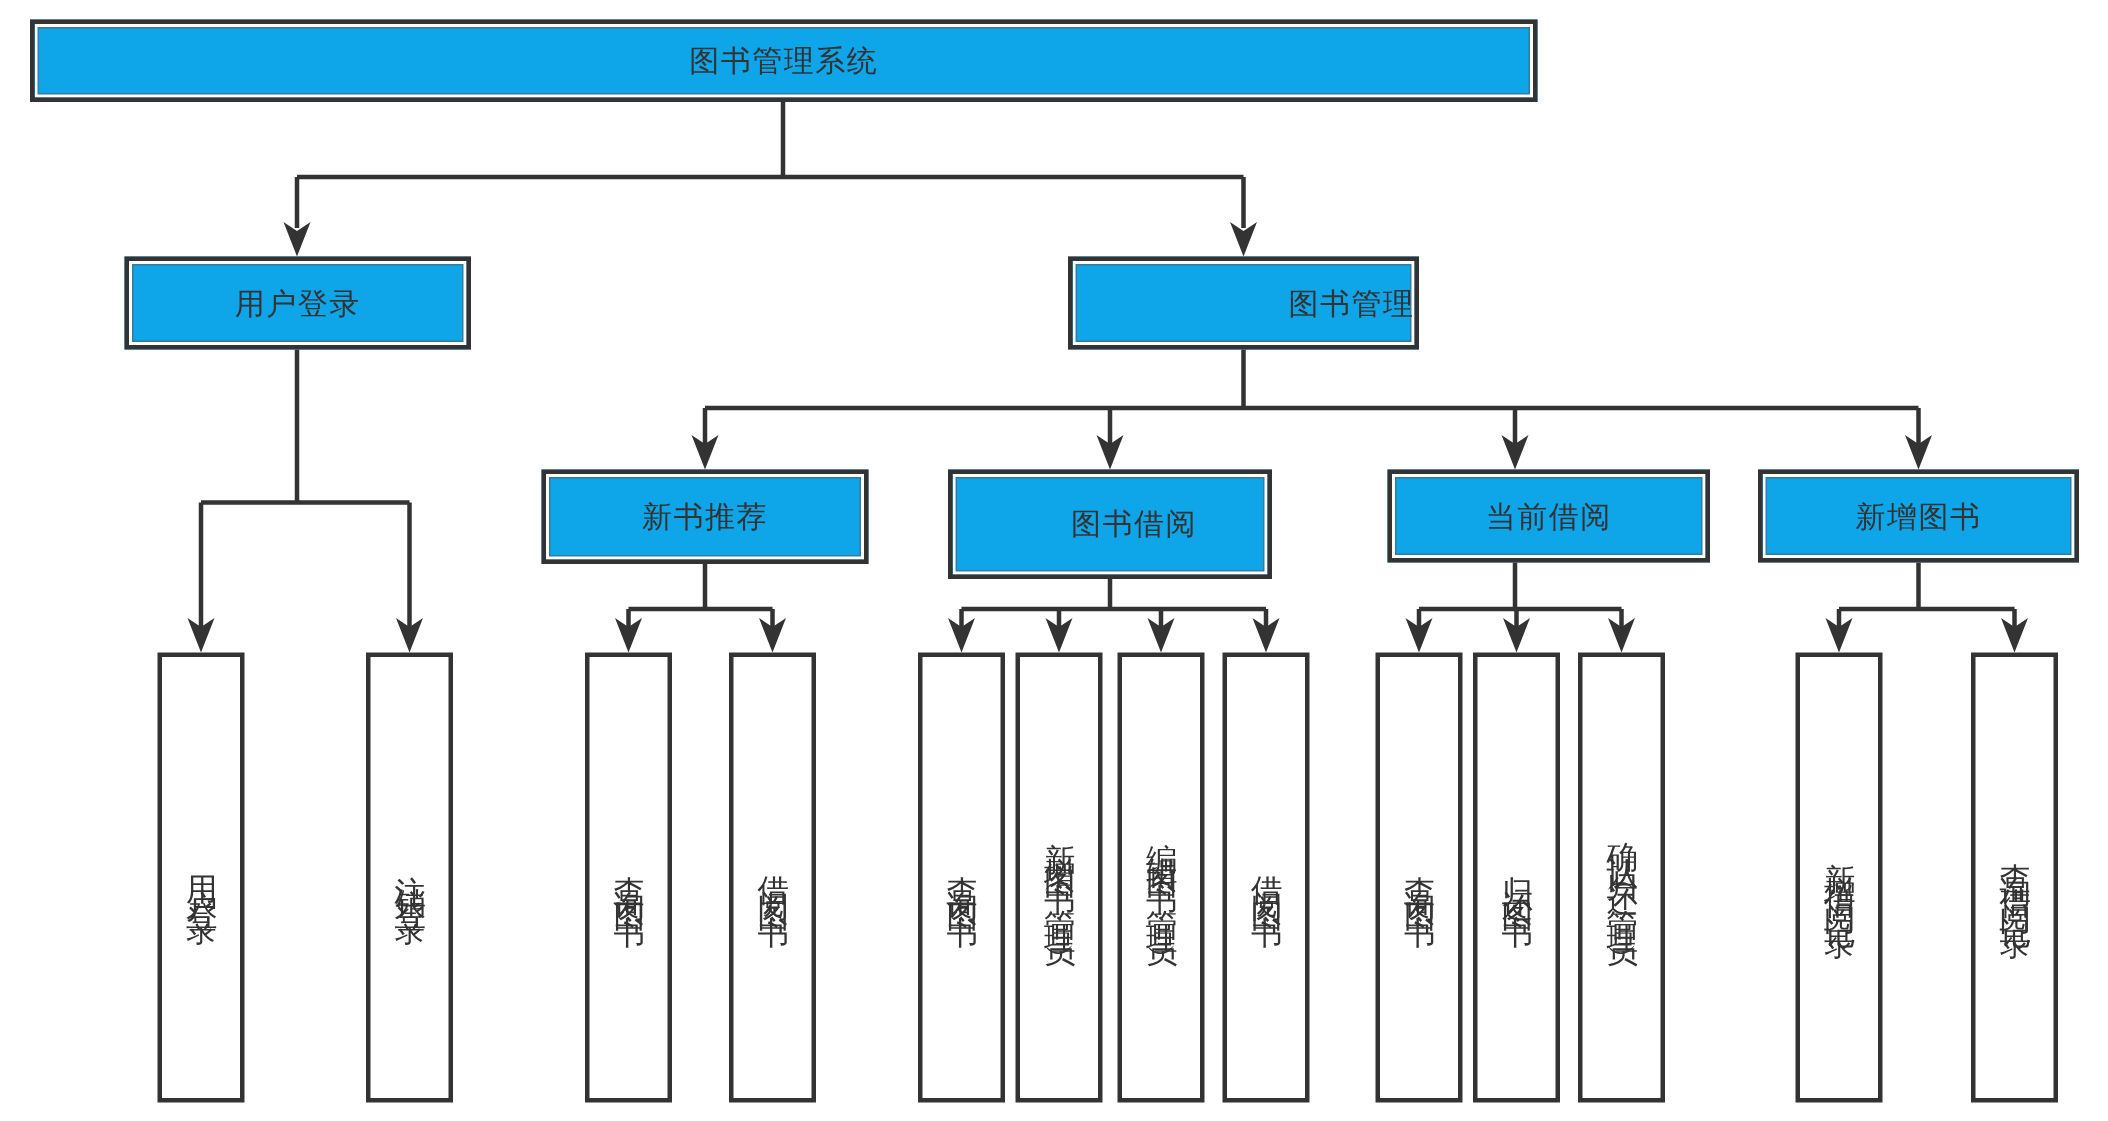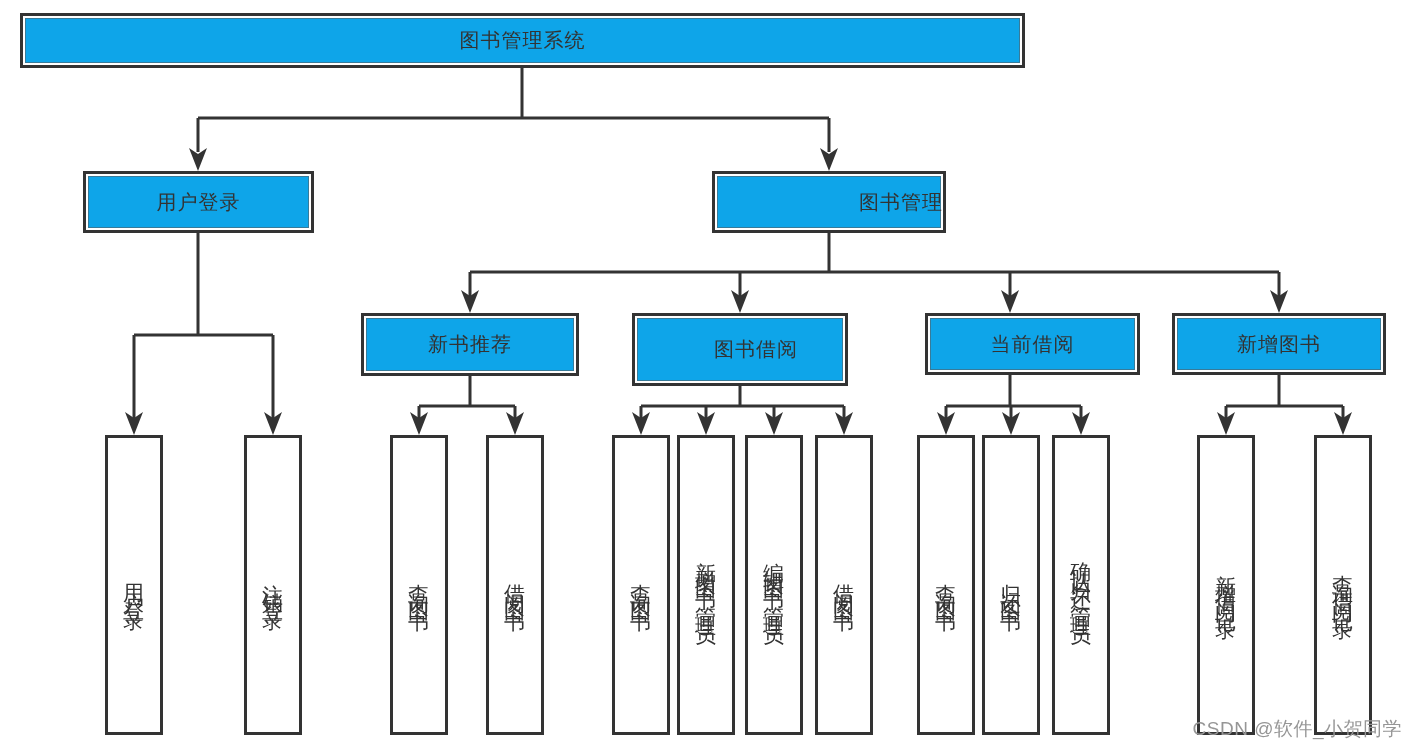--- a/index.html
+++ b/index.html
@@ -160,15 +160,14 @@
     <span class="vtext">确认归还（管理员）</span>
   </div>
 
   <div class="leaf" style="left:1197px;width:58px;">
     <span class="vtext">新增借阅记录</span>
   </div>
   <div class="leaf" style="left:1314px;width:58px;">
     <span class="vtext">查询借阅记录</span>
   </div>
 
-  <div class="watermark">CSDN @软件_小贺同学</div>
 
 </div>
 
 </body></html>

